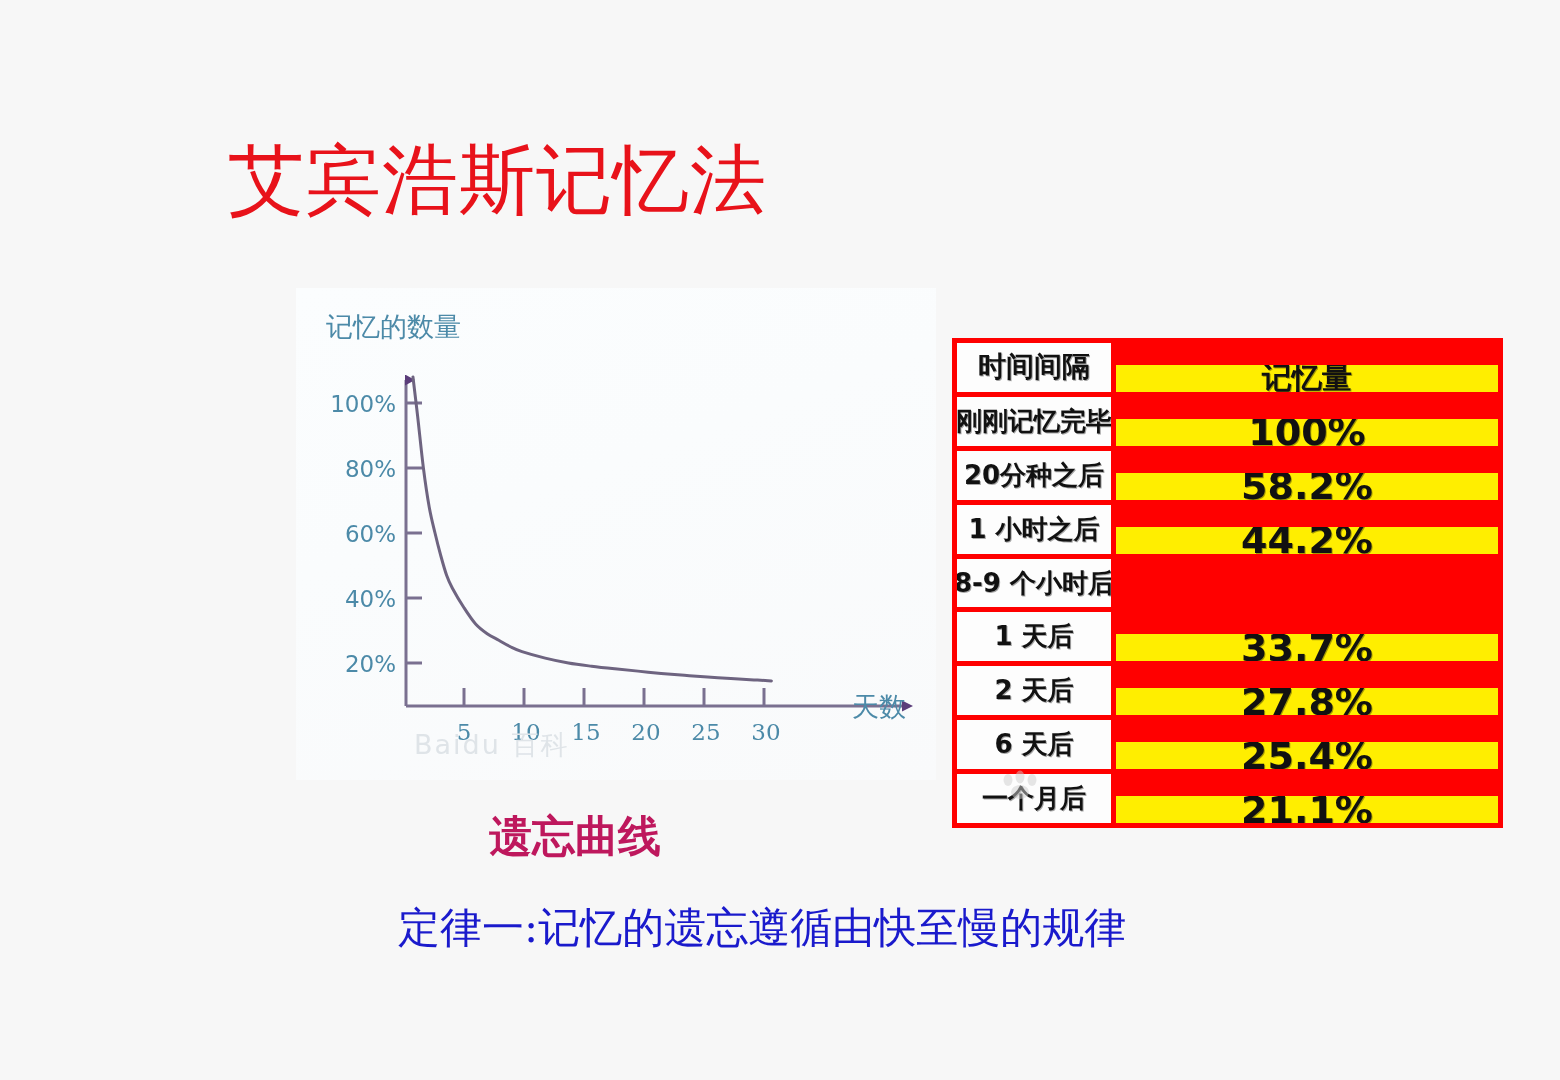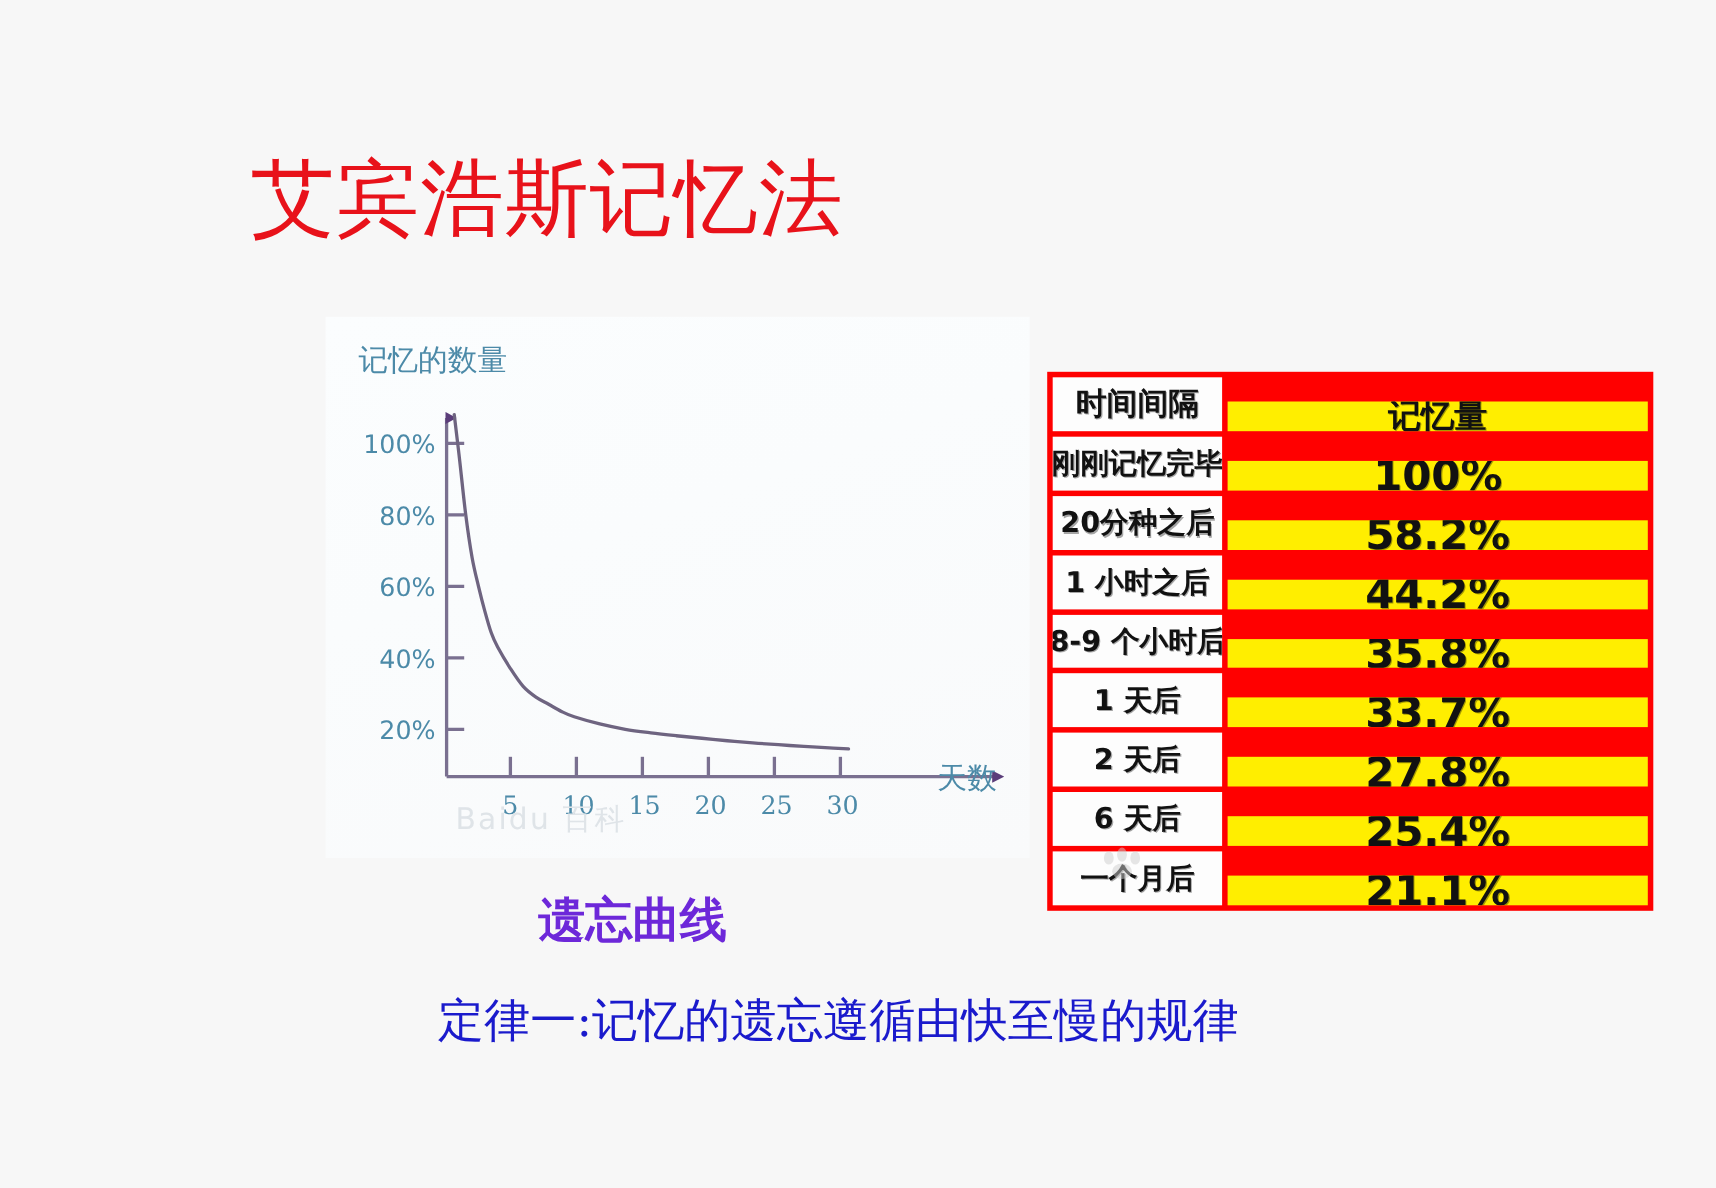--- a/index.html
+++ b/index.html
@@ -69,21 +69,21 @@
     letter-spacing: 2px;
   }
 
   
   #chart-caption {
     position: absolute;
     left: 489px;
     top: 808px;
     font-size: 43px;
     font-weight: bold;
-    color: #6d28d9;
+    color: #be185d;
     white-space: nowrap;
     font-family: "DejaVu Sans", "Liberation Sans", sans-serif;
   }
 
   
   #law-text {
     position: absolute;
     left: 398px;
     top: 900px;
     font-size: 42px;
@@ -243,21 +243,20 @@
     <div class="cell-amount">58.2%</div>
   </div>
 
   <div class="table-row">
     <div class="cell-interval">1 小时之后</div>
     <div class="cell-amount">44.2%</div>
   </div>
 
   <div class="table-row">
     <div class="cell-interval">8-9 个小时后</div>
-    <div class="cell-amount">35.8%</div>
   </div>
 
   <div class="table-row">
     <div class="cell-interval">1 天后</div>
     <div class="cell-amount">33.7%</div>
   </div>
 
   <div class="table-row">
     <div class="cell-interval">2 天后</div>
     <div class="cell-amount">27.8%</div>

